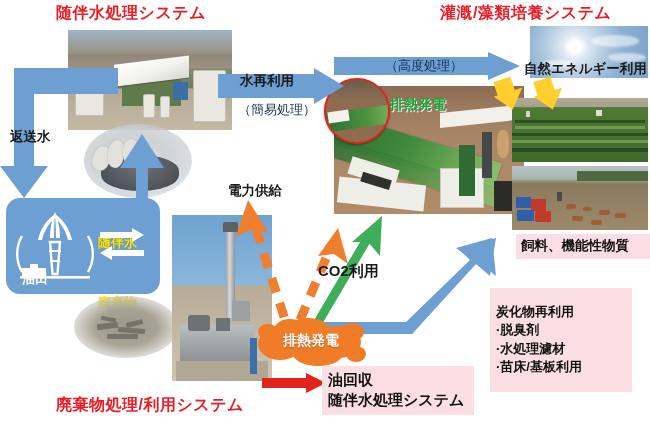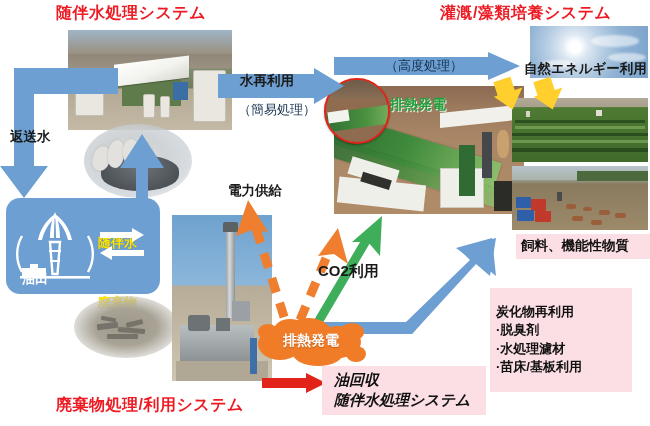--- a/index.html
+++ b/index.html
@@ -412,21 +412,21 @@
         <ellipse cx="100" cy="38" rx="10" ry="8"></ellipse>
       </g>
     </svg>
     <div class="cloud-txt">排熱発電</div>
   </div>
 
   <svg class="arw" style="left:262px;top:372px;" width="64" height="22" viewBox="0 0 64 22">
     <path d="M0 6 L44 6 L44 1 L64 11 L44 21 L44 16 L0 16 Z" fill="#e2231a"></path>
   </svg>
 
-  <div class="abs pink" style="left:322px;top:366px;width:140px;padding:4px 12px;font-size:15px;line-height:1.35;font-style:italic;">
+  <div class="abs pink" style="left:322px;top:366px;width:140px;padding:4px 6px;font-size:15px;line-height:1.35;">
     <span class="ln">油回収</span>
     <span class="ln">随伴水処理システム</span>
   </div>
 
   <div class="abs pink" style="left:516px;top:234px;width:128px;padding:3px 5px;font-size:13.5px;line-height:1.4;text-align:left;">
     <span class="ln">飼料、機能性物質</span>
   </div>
 
   <div class="abs pink" style="left:490px;top:288px;width:130px;padding:15px 6px;font-size:13px;line-height:1.42;">
     <span class="ln">炭化物再利用</span>

